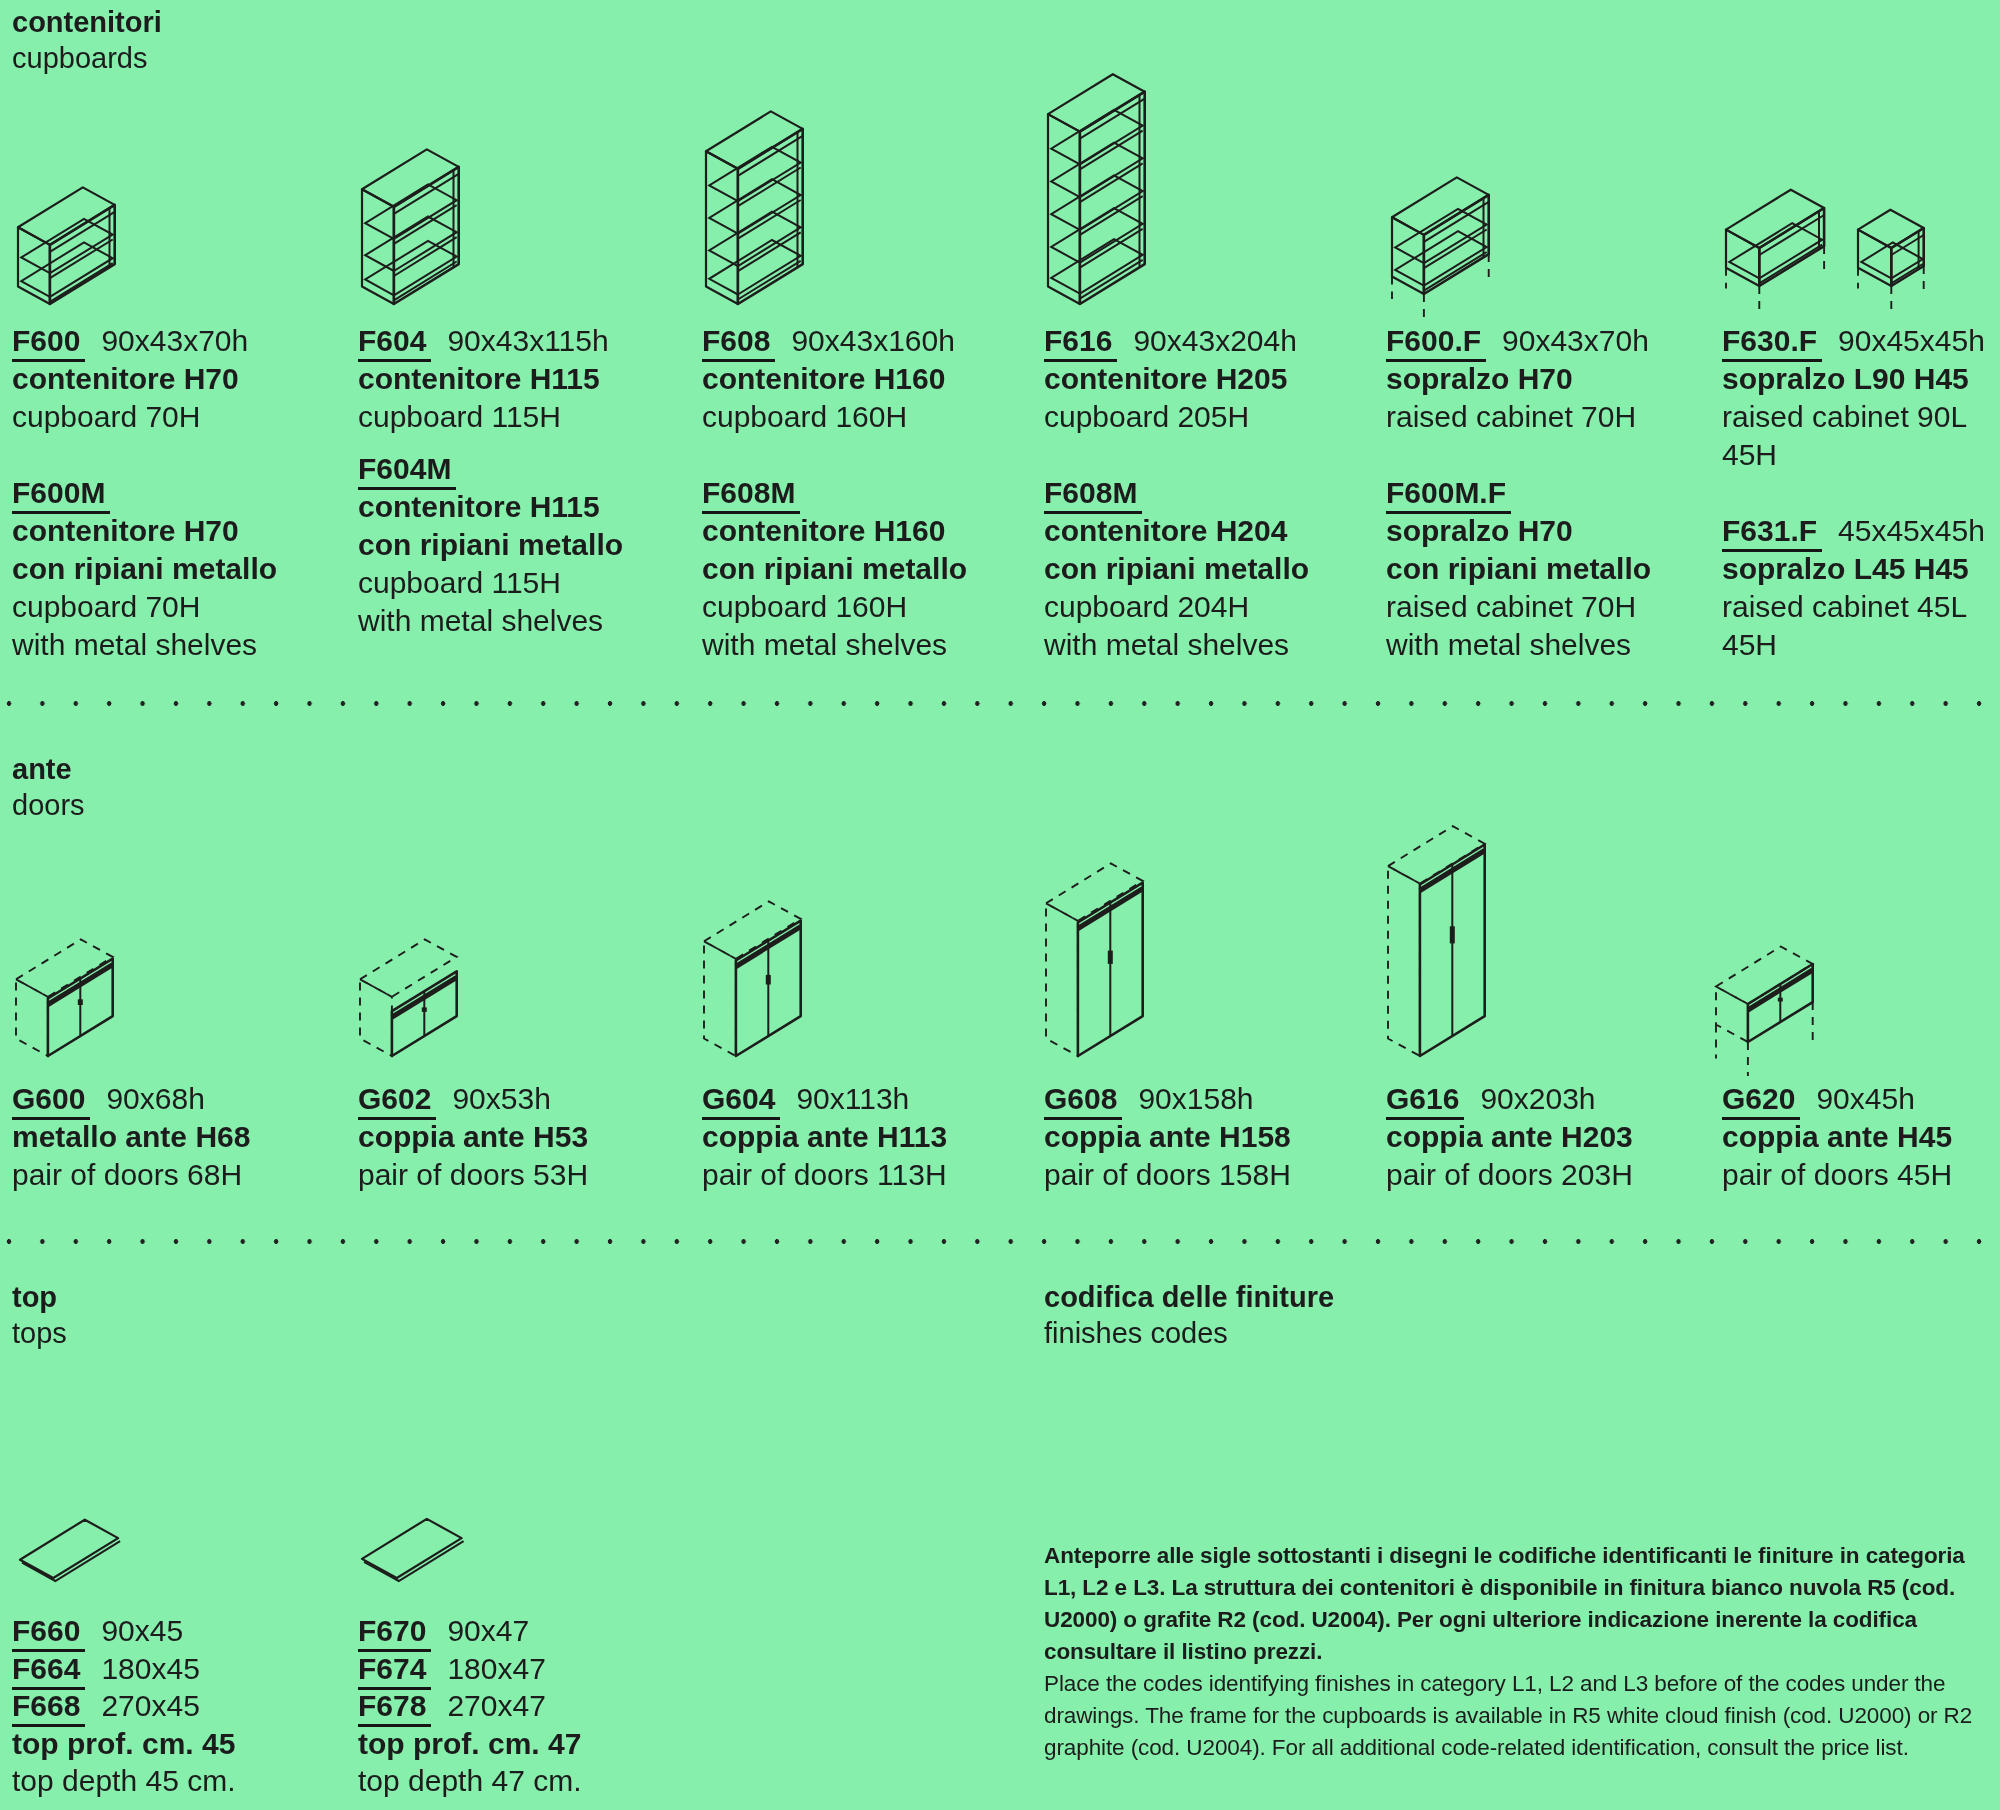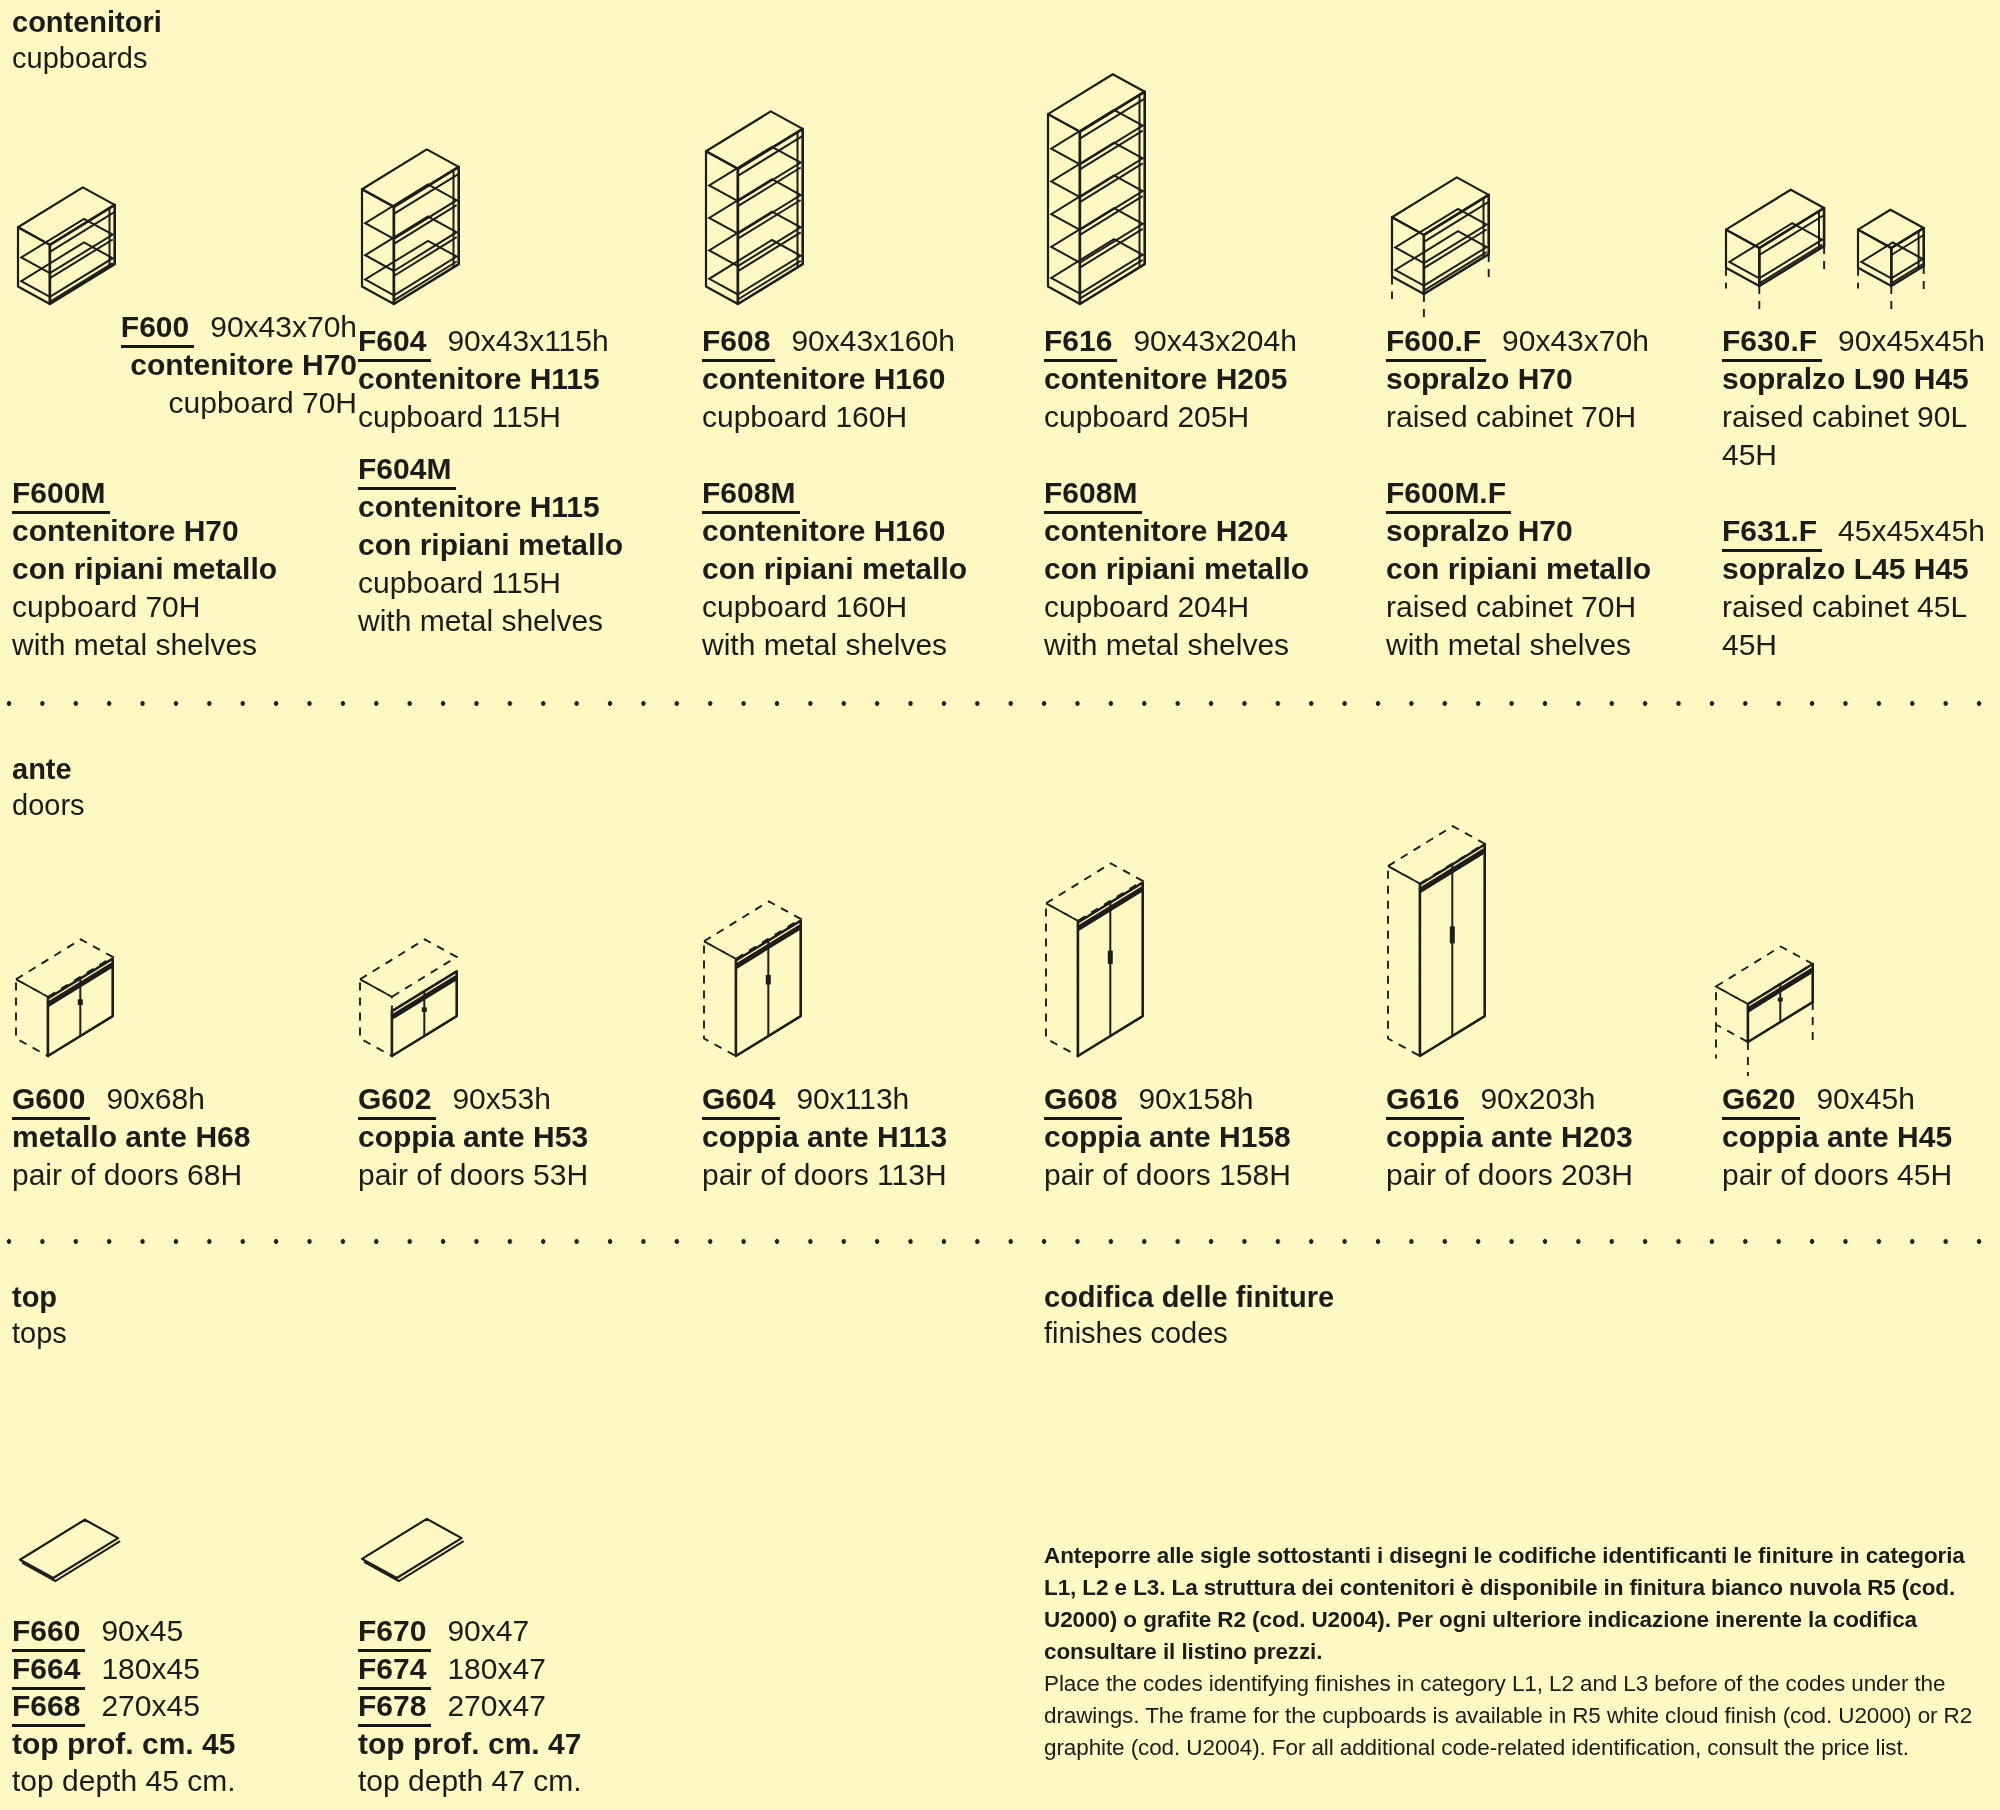--- a/index.html
+++ b/index.html
@@ -1,16 +1,16 @@
 <!DOCTYPE html>
 <html><head>
 <meta charset="utf-8">
 <style>
   html,body{margin:0;padding:0;background:#888;}
-  .page{position:relative;width:2000px;height:1810px;background:#fef9c3;overflow:hidden;
+  .page{position:relative;width:2000px;height:1810px;background:#86efac;overflow:hidden;
         font-family:"Liberation Sans", sans-serif;color:#1c1c1c;}
   .hdr{position:absolute;font-size:29px;line-height:36px;white-space:nowrap;}
   .hdr .b{font-weight:bold;}
   .dotted{position:absolute;left:6px;width:1990px;height:7px;
           background-image:radial-gradient(circle at 3px 3.5px,#222 2.1px,transparent 2.6px);
           background-size:33.4px 7px;background-repeat:repeat-x;}
   .item{position:absolute;width:345px;font-size:30px;line-height:38px;white-space:nowrap;}
   .item .l1{height:38px;}
   .item .code{font-weight:bold;border-bottom:3px solid #161616;padding:0 5px 2px 0;}
   .item .dims{margin-left:16px;font-weight:normal;}
@@ -206,21 +206,21 @@
     <div class="b">top</div>
     <div>tops</div>
   </div>
 
   <div class="hdr" style="left:1044px;top:1279px">
     <div class="b">codifica delle finiture</div>
     <div>finishes codes</div>
   </div>
 
   <div id="items-host">
-      <div class="item" style="left: 12px; top: 308px; text-align: right;">
+      <div class="item" style="left: 12px; top: 322px;">
         <div class="l1"><span class="code">F600</span><span class="dims">90x43x70h</span></div>
         <div class="name">contenitore H70</div>
         <div class="desc">cupboard 70H</div>
       </div>
       <div class="item" style="left: 358px; top: 322px;">
         <div class="l1"><span class="code">F604</span><span class="dims">90x43x115h</span></div>
         <div class="name">contenitore H115</div>
         <div class="desc">cupboard 115H</div>
       </div>
       <div class="item" style="left: 702px; top: 322px;">

